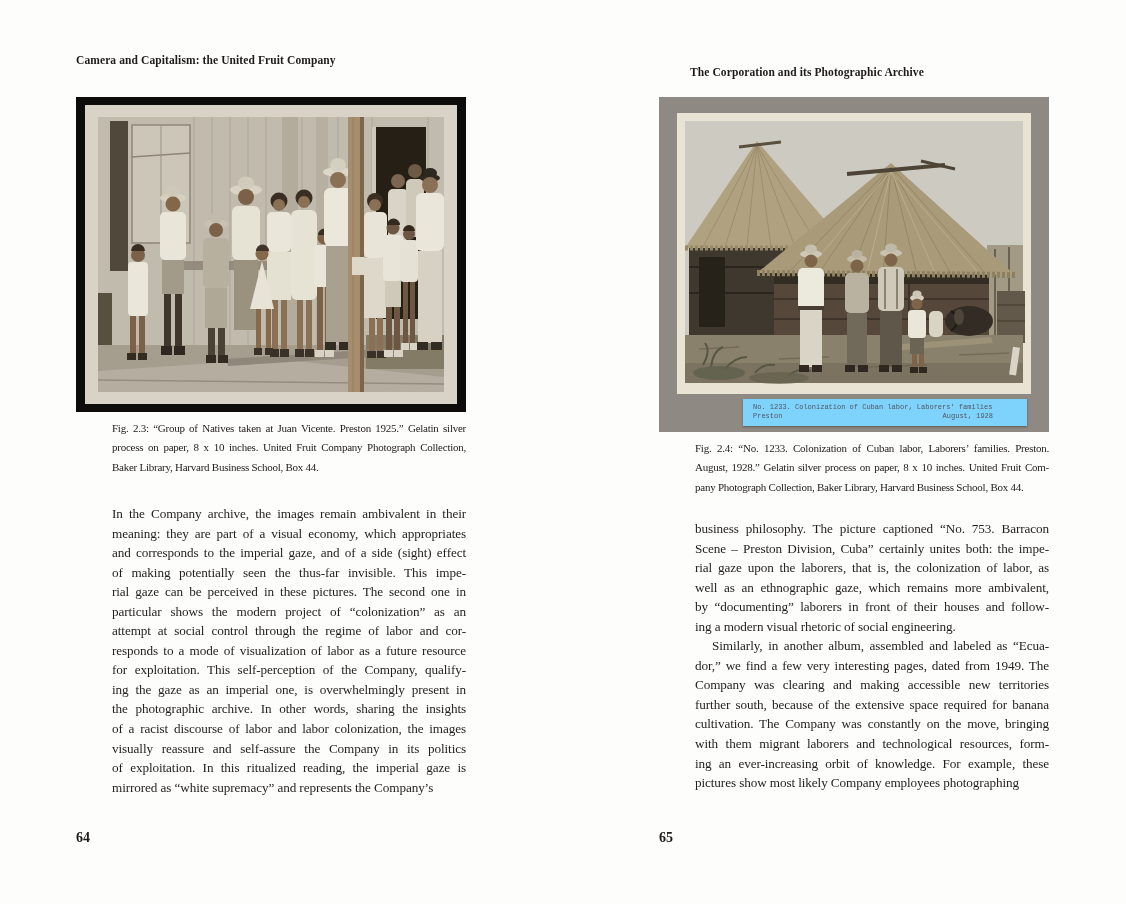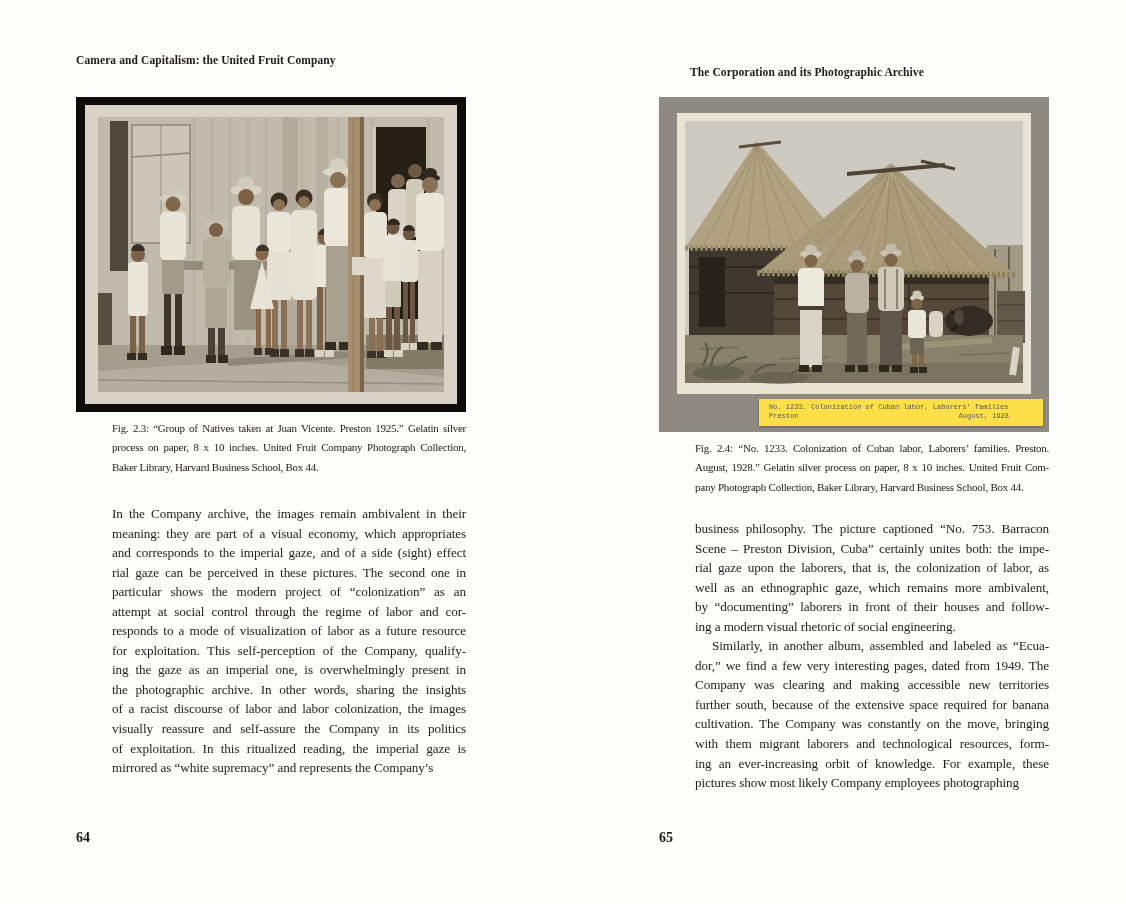--- a/index.html
+++ b/index.html
@@ -47,22 +47,22 @@
 
   .page-number{
     position:absolute;top:830px;
     font-size:14px;font-weight:bold;color:#1e1b19;
   }
   .pn-left{left:76px;}
   .pn-right{left:659px;}
 
   
   .archive-label{
-    position:absolute;left:100px;top:302px;width:284px;height:27px;
-    background:#fde047;
+    position:absolute;left:84px;top:302px;width:284px;height:27px;
+    background:#7dd3fc;
     box-shadow:0 1px 2px rgba(40,36,30,.45);
     font-family:"Liberation Mono","DejaVu Sans Mono",monospace;
     font-size:7px;line-height:9px;color:#55555f;
     padding:4px 8px 0 10px;box-sizing:border-box;
     white-space:nowrap;overflow:hidden;
   }
   .archive-label .row2{display:flex;justify-content:space-between;padding-right:26px;}
 </style>
 </head>
 <body>
@@ -421,20 +421,21 @@
         <div class="tline">August, 1928.” Gelatin silver process on paper, 8 x 10 inches. United Fruit Com-</div>
         <div class="tline lastline">pany Photograph Collection, Baker Library, Harvard Business School, Box 44.</div>
       </div>
     </div>
 
   <div class="bodytext body-left">
       <div class="para">
         <div class="tline">In the Company archive, the images remain ambivalent in their</div>
         <div class="tline">meaning: they are part of a visual economy, which appropriates</div>
         <div class="tline">and corresponds to the imperial gaze, and of a side (sight) effect</div>
+        <div class="tline">of making potentially seen the thus-far invisible. This impe-</div>
         <div class="tline">rial gaze can be perceived in these pictures. The second one in</div>
         <div class="tline">particular shows the modern project of “colonization” as an</div>
         <div class="tline">attempt at social control through the regime of labor and cor-</div>
         <div class="tline">responds to a mode of visualization of labor as a future resource</div>
         <div class="tline">for exploitation. This self-perception of the Company, qualify-</div>
         <div class="tline">ing the gaze as an imperial one, is overwhelmingly present in</div>
         <div class="tline">the photographic archive. In other words, sharing the insights</div>
         <div class="tline">of a racist discourse of labor and labor colonization, the images</div>
         <div class="tline">visually reassure and self-assure the Company in its politics</div>
         <div class="tline">of exploitation. In this ritualized reading, the imperial gaze is</div>

